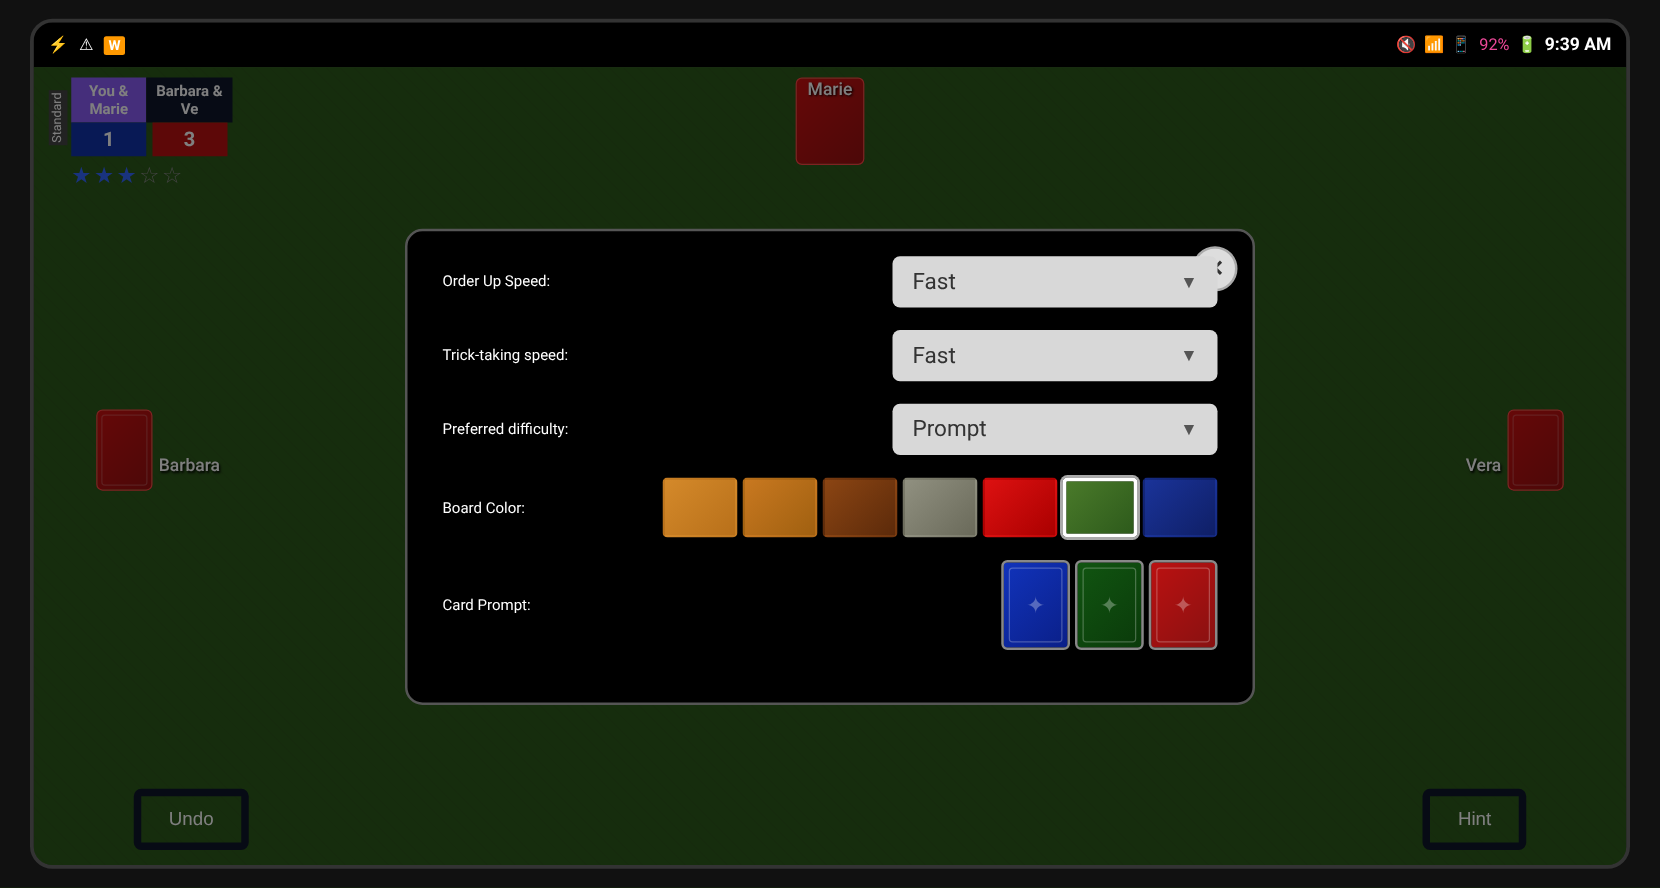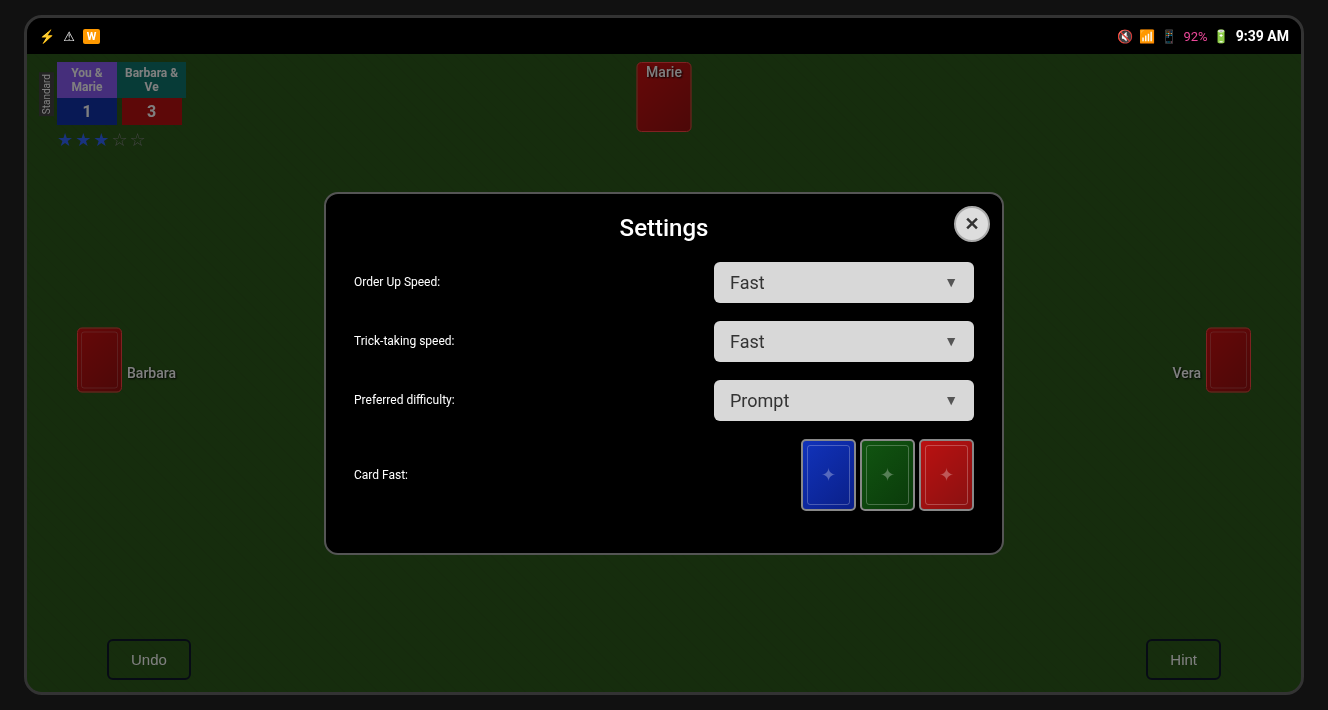--- a/index.html
+++ b/index.html
@@ -105,21 +105,21 @@
     }
     .team-name {
       padding: 4px 8px;
       font-size: 12px;
       font-weight: bold;
       color: #fff;
       min-width: 60px;
       text-align: center;
     }
     .team-name.blue { background: #8b5cf6; }
-    .team-name.red { background: #0f766e; }
+    .team-name.red { background: #0f172a; }
     .team-score {
       padding: 4px 8px;
       font-size: 16px;
       font-weight: bold;
       color: #fff;
       min-width: 60px;
       text-align: center;
     }
     .team-score.blue { background: #1133aa; }
     .team-score.red { background: #bb1111; }
@@ -178,21 +178,21 @@
       top: 48%;
       right: 50px;
       transform: translateY(-50%);
     }
     
     .game-btn {
       position: absolute;
       bottom: 12px;
       padding: 10px 22px;
       background: transparent;
-      border: 2px solid #0f172a;
+      border: 6px solid #0f172a;
       border-radius: 6px;
       color: #fff;
       font-size: 15px;
       cursor: pointer;
     }
     .btn-undo { left: 80px; }
     .btn-hint { right: 80px; }
     
     .modal-overlay {
       position: absolute;
@@ -377,21 +377,20 @@
     <button class="game-btn btn-undo">Undo</button>
     <button class="game-btn btn-hint">Hint</button>
 
     <div class="modal-overlay">
       <div class="modal">
 
         <div class="close-btn">
           <span>✕</span>
         </div>
 
-        <div class="modal-title">Settings</div>
 
         <div class="setting-row">
           <span class="setting-label">Order Up Speed:</span>
           <div class="setting-select">
             <span>Fast</span>
             <span class="setting-select-arrow">▼</span>
           </div>
         </div>
 
         <div class="setting-row">
@@ -403,23 +402,35 @@
         </div>
 
         <div class="setting-row">
           <span class="setting-label">Preferred difficulty:</span>
           <div class="setting-select">
             <span>Prompt</span>
             <span class="setting-select-arrow">▼</span>
           </div>
         </div>
 
-
         <div class="setting-row">
-          <span class="setting-label">Card Fast:</span>
+          <span class="setting-label">Board Color:</span>
+          <div class="swatch-row">
+            <div class="swatch" style="background: linear-gradient(135deg, #d4892a, #b8701a);"></div>
+            <div class="swatch" style="background: linear-gradient(135deg, #c87820, #a06010);"></div>
+            <div class="swatch" style="background: linear-gradient(135deg, #8b4513, #5c2a0a);"></div>
+            <div class="swatch" style="background: linear-gradient(135deg, #909080, #6a6a5a);"></div>
+            <div class="swatch" style="background: linear-gradient(135deg, #dd1111, #aa0000);"></div>
+            <div class="swatch selected" style="background: linear-gradient(135deg, #4a7a2a, #2d5a1b);"></div>
+            <div class="swatch" style="background: linear-gradient(135deg, #1a3399, #0f1f66);"></div>
+          </div>
+        </div>
+
+        <div class="setting-row">
+          <span class="setting-label">Card Prompt:</span>
           <div class="swatch-row">
             <div class="card-option blue-card">
               <div class="card-inner-pattern"></div>
             </div>
             <div class="card-option green-card">
               <div class="card-inner-pattern"></div>
             </div>
             <div class="card-option red-card">
               <div class="card-inner-pattern"></div>
             </div>

